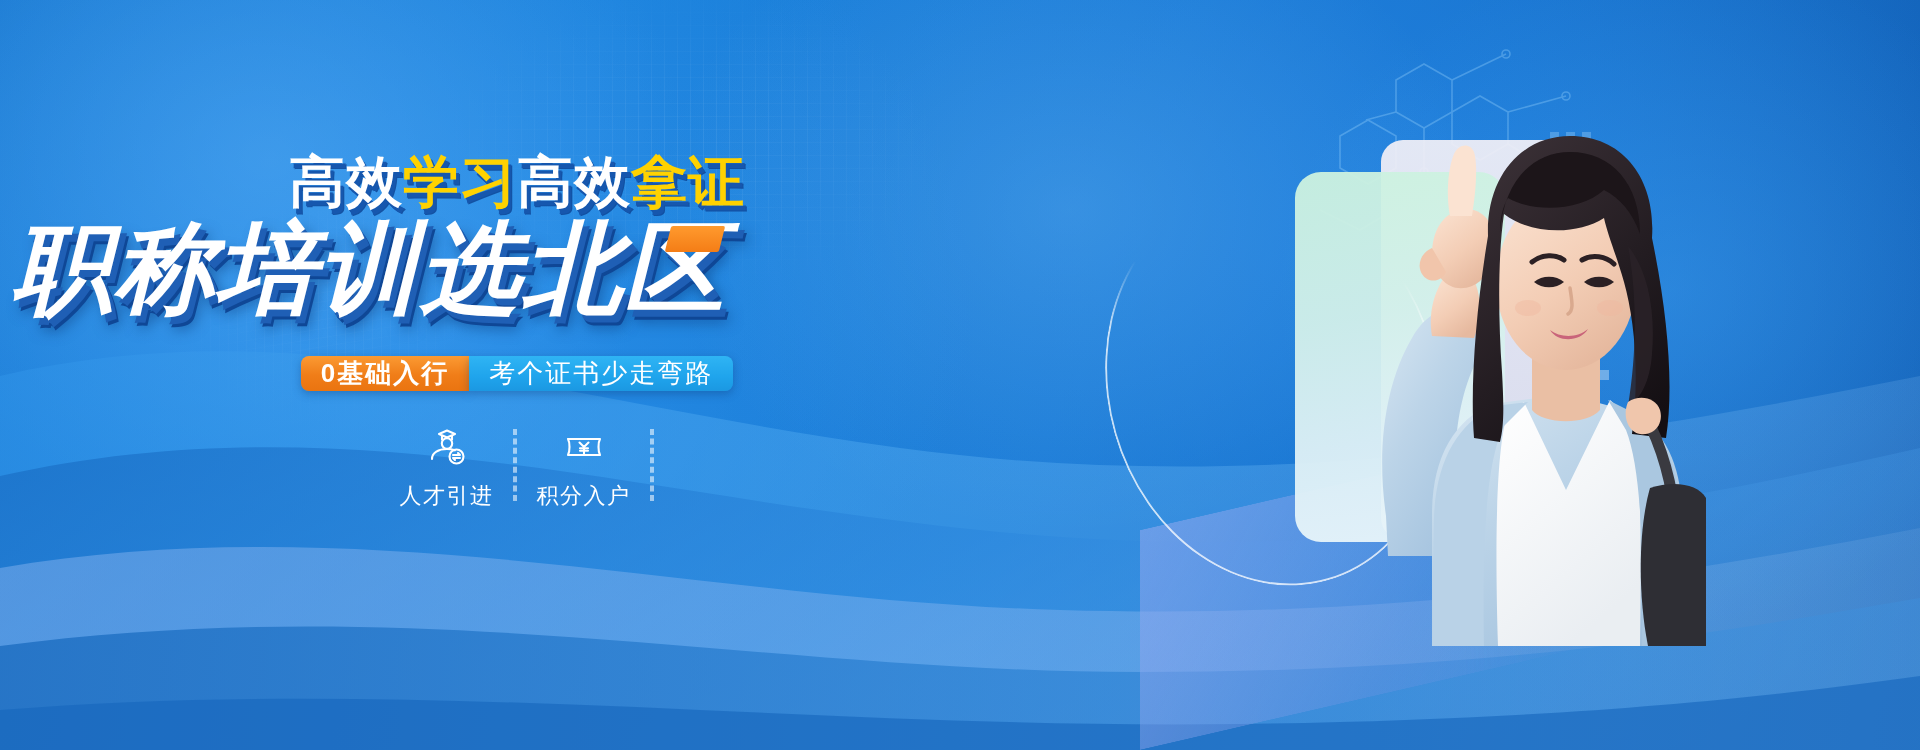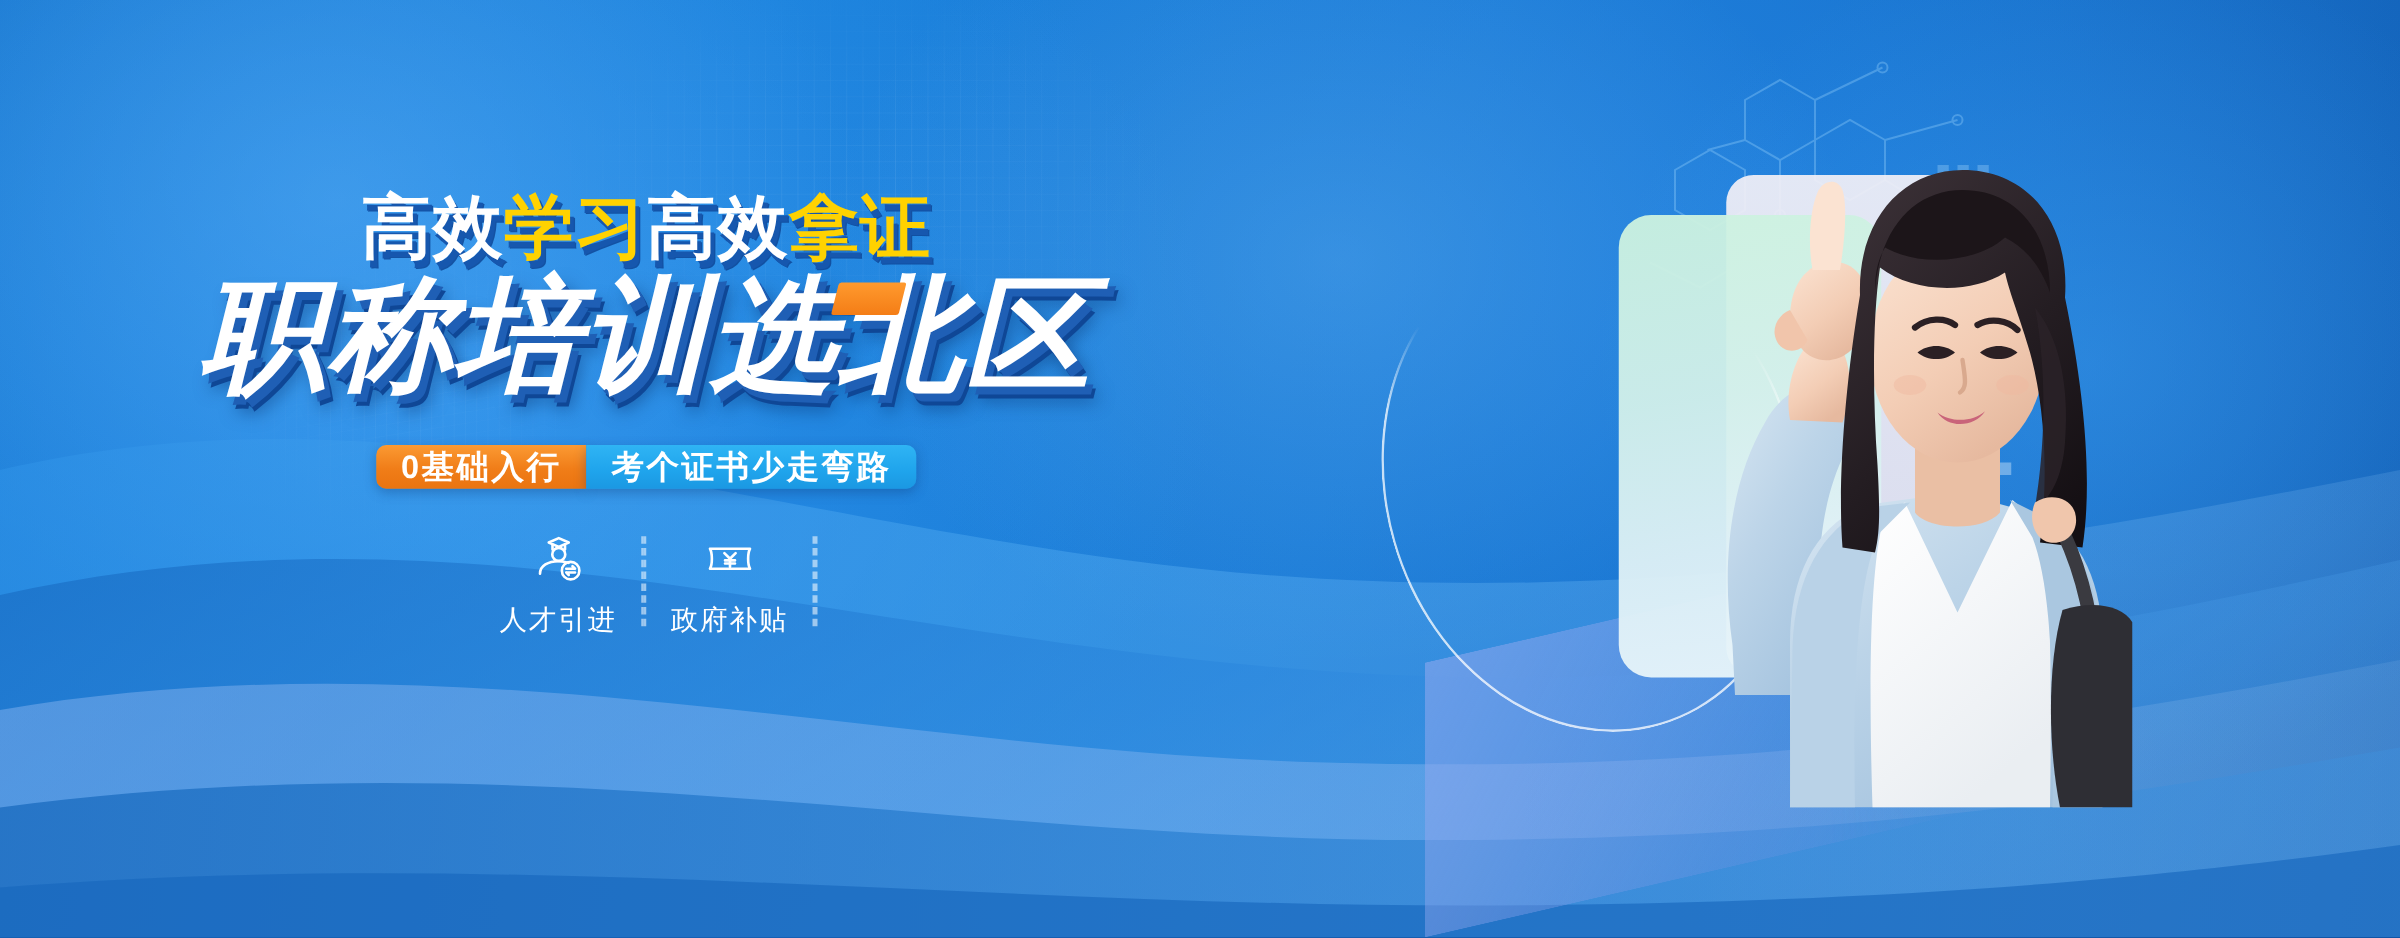--- a/index.html
+++ b/index.html
@@ -91,21 +91,20 @@
     color:#ffffff;
     text-shadow:
       3px 5px 0 #1657ae,
       4px 6px 0 rgba(14,70,150,.85);
   }
   .headline-top .hl { color:#ffd200; }
 
   
   .headline-main {
     position:absolute; left:0; top:218px; width:1010px;
-    text-align:center;
     white-space:nowrap;
     line-height:1;
     font-size:100px;
     font-weight:bold;
     font-style:italic;
     letter-spacing:2px;
     color:#ffffff;
     text-shadow:
       5px 7px 0 #1f5fb5,
       7px 10px 0 #0f4796,
@@ -134,21 +133,21 @@
     color:#ffffff;
     font-size:26px; font-weight:bold; letter-spacing:2px;
     border-radius:8px 0 0 8px;
     box-shadow:0 3px 9px rgba(12,55,115,.35);
   }
   .badge-blue {
     display:flex; align-items:center; justify-content:center;
     padding:0 20px;
     background:linear-gradient(180deg,#2fb4f4 0%, #1fa4ec 60%, #1b98e2 100%);
     color:#ffffff;
-    font-size:26px; font-weight:bold; letter-spacing:2px;
+    font-size:26px; font-weight:normal; letter-spacing:2px;
     border-radius:0 8px 8px 0;
     box-shadow:0 3px 9px rgba(12,55,115,.35);
   }
 
   
   .features {
     position:absolute; left:0; top:425px; width:1010px;
     display:flex; justify-content:center; align-items:flex-start;
   }
   .feature {
@@ -411,21 +410,21 @@
       <div class="divider"></div>
 
       <div class="feature">
         <div class="ico">
           <svg width="42" height="42" viewBox="0 0 42 42" fill="none" stroke="#ffffff" stroke-width="2.1" stroke-linecap="round" stroke-linejoin="round">
             <path d="M5 13 H37 C35 16.5 35 25.5 37 29 H5 C7 25.5 7 16.5 5 13 Z"></path>
             <path d="M16.5 16.5 L21 21 L25.5 16.5"></path>
             <path d="M21 21 V27.5 M17 22.3 H25 M17 24.8 H25"></path>
           </svg>
         </div>
-        <div class="lbl">政府补贴</div>
+        <div class="lbl">积分入户</div>
       </div>
 
       <div class="divider"></div>
 
 
       <div class="divider"></div>
 
 
     </div>
   </div>

